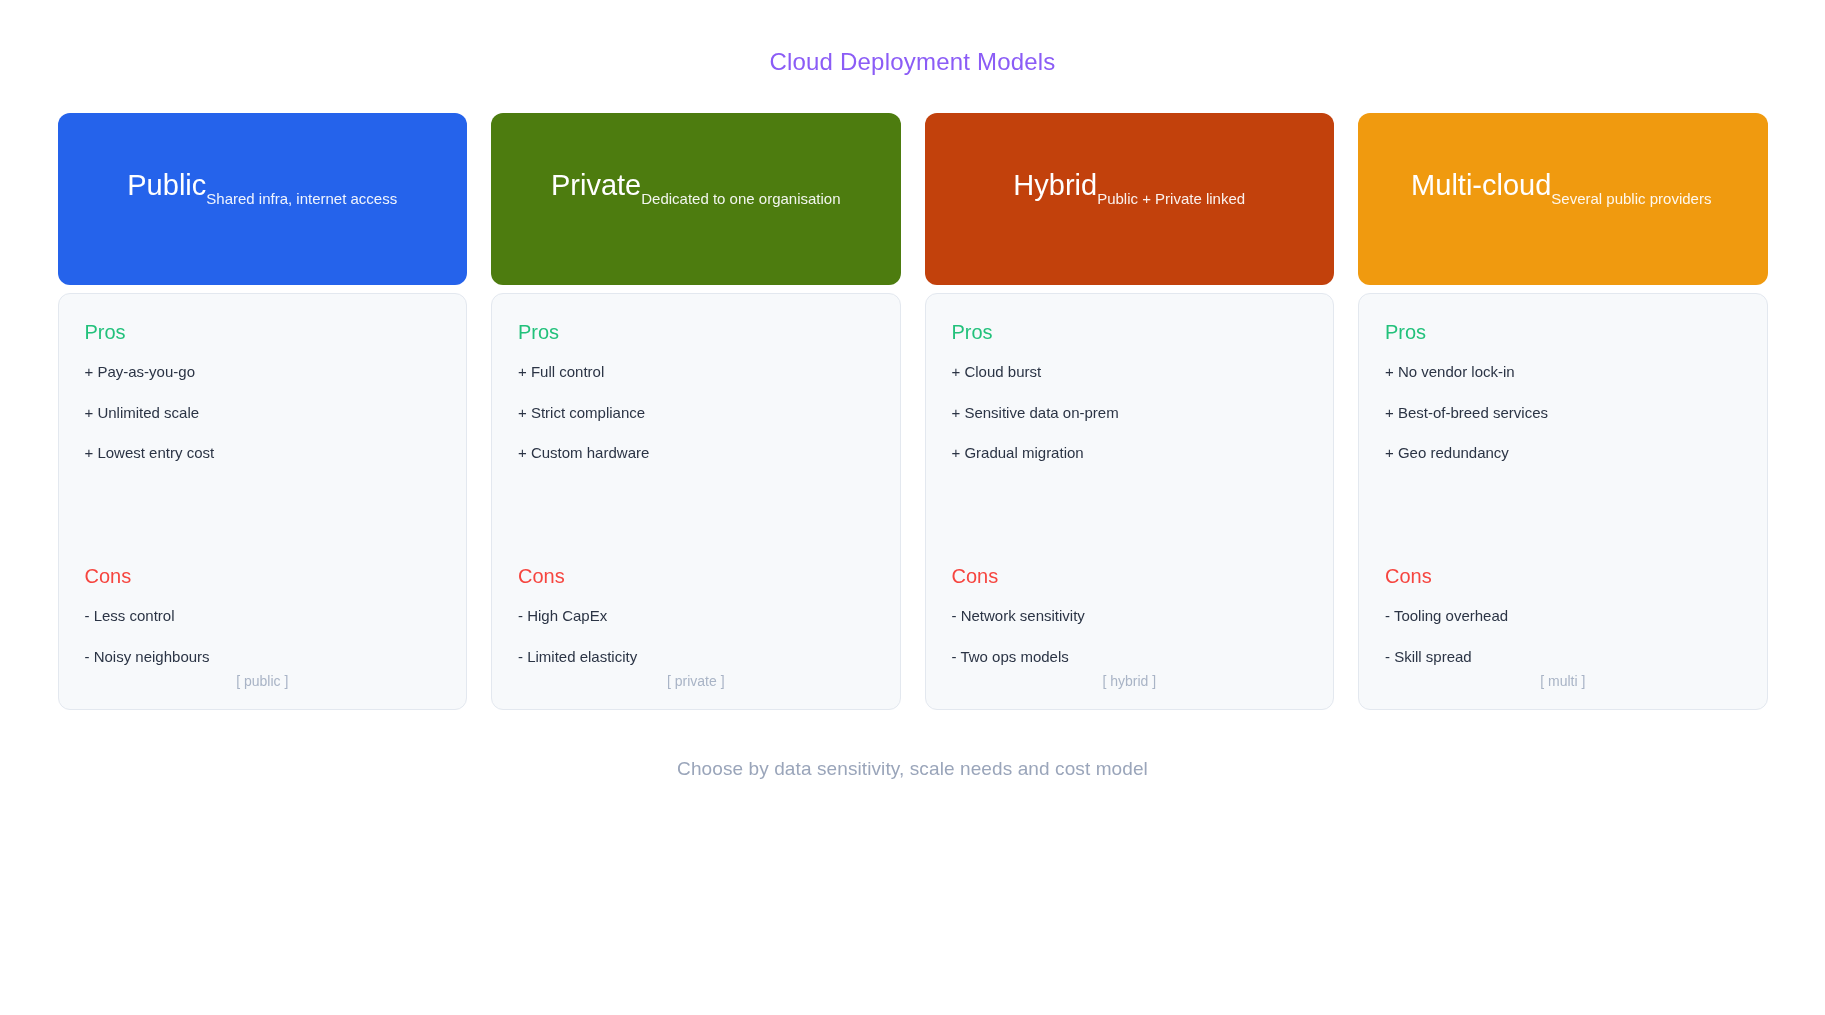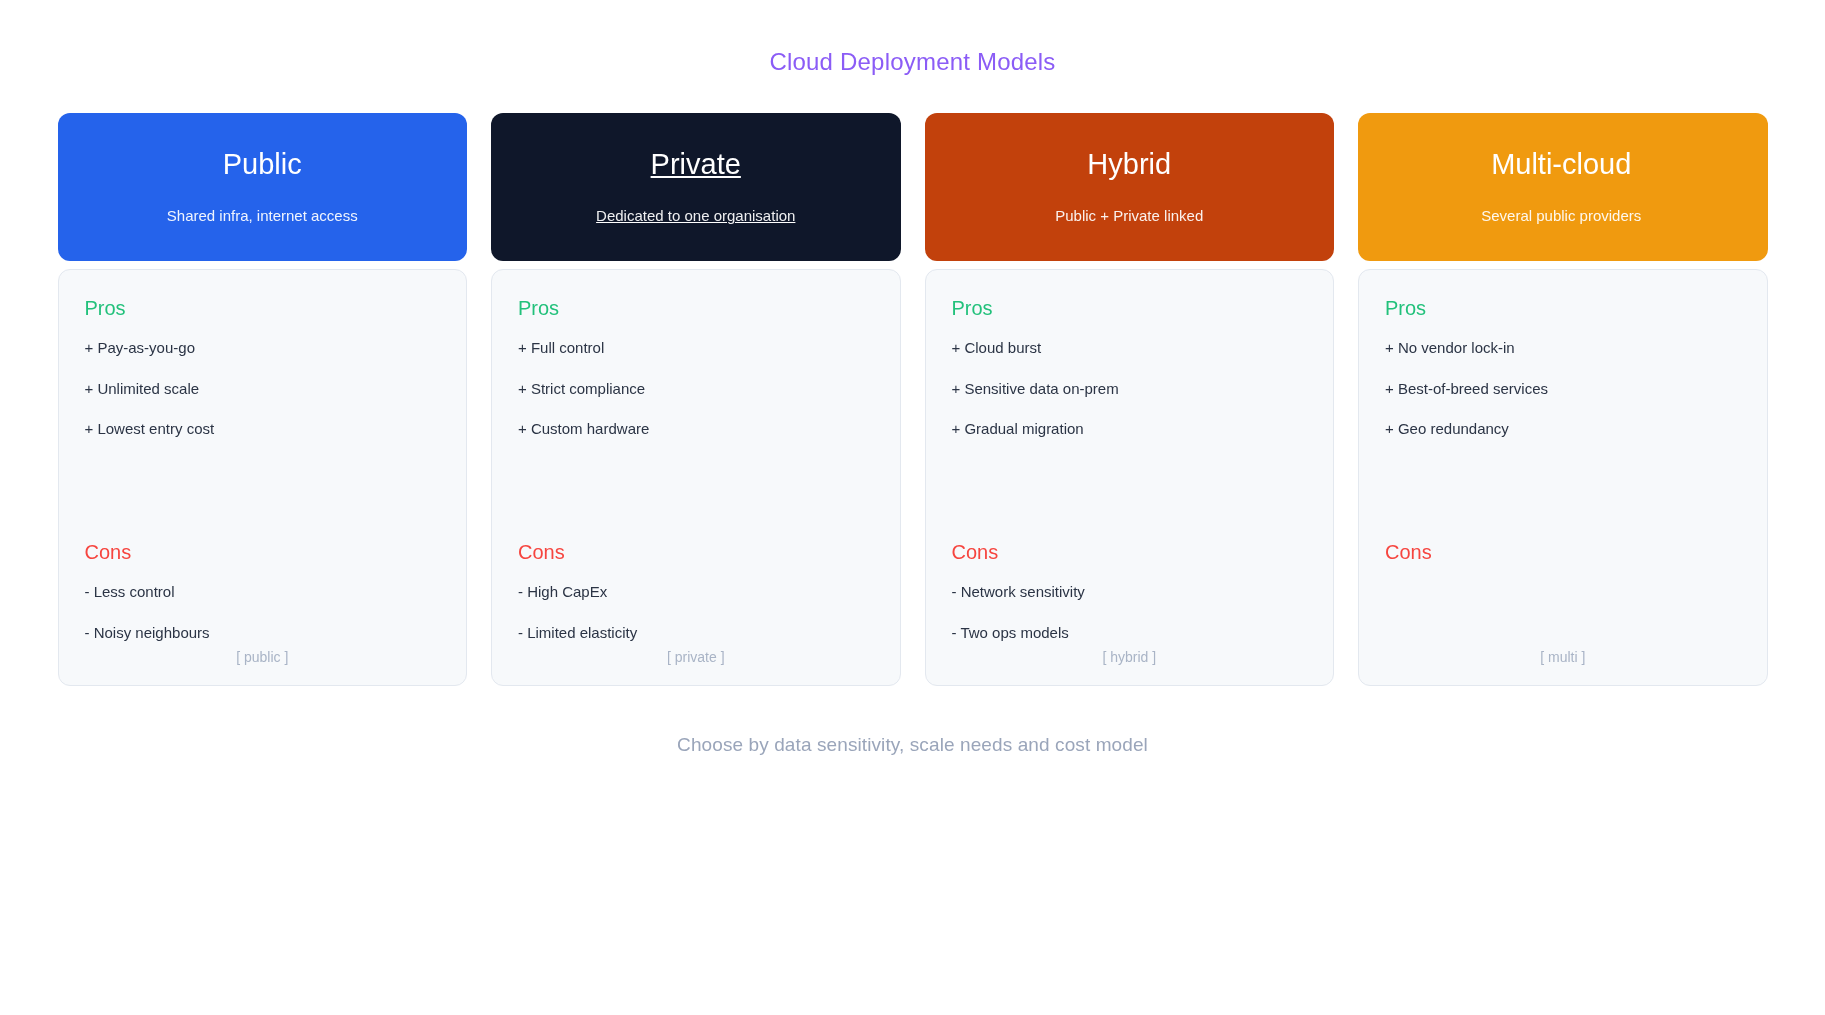--- a/index.html
+++ b/index.html
@@ -42,24 +42,23 @@
   }
 
   .card {
     flex: 1 1 0;
     display: flex;
     flex-direction: column;
     min-width: 0;
   }
 
   .card-header {
-    height: 148px;
+    height: 172px;
     border-radius: 12px 12px 12px 12px;
     display: flex;
-    flex-direction: column;
     align-items: center;
     justify-content: center;
     padding: 0 14px;
     color: #ffffff;
   }
 
   .card-header-title {
     font-size: 29px;
     font-weight: 400;
     line-height: 1.15;
@@ -161,21 +160,21 @@
           <ul class="item-list">
             <li class="item">- Less control</li>
             <li class="item">- Noisy neighbours</li>
           </ul>
         </div>
         <div class="card-tag">[ public ]</div>
       </div>
     </div>
 
     <div class="card">
-      <div class="card-header" style="background: #0f172a; text-decoration: underline;">
+      <div class="card-header" style="background: #4d7c0f;">
         <div class="card-header-title">Private</div>
         <div class="card-header-sub">Dedicated to one organisation</div>
       </div>
       <div class="card-body">
         <div class="pros-block">
           <div class="section-heading pros">Pros</div>
           <ul class="item-list">
             <li class="item">+ Full control</li>
             <li class="item">+ Strict compliance</li>
             <li class="item">+ Custom hardware</li>
@@ -226,20 +225,24 @@
         <div class="pros-block">
           <div class="section-heading pros">Pros</div>
           <ul class="item-list">
             <li class="item">+ No vendor lock-in</li>
             <li class="item">+ Best-of-breed services</li>
             <li class="item">+ Geo redundancy</li>
           </ul>
         </div>
         <div class="cons-block">
           <div class="section-heading cons">Cons</div>
+          <ul class="item-list">
+            <li class="item">- Tooling overhead</li>
+            <li class="item">- Skill spread</li>
+          </ul>
         </div>
         <div class="card-tag">[ multi ]</div>
       </div>
     </div>
 
   </div>
 
   <div class="page-footer">Choose by data sensitivity, scale needs and cost model</div>
 
 </div>

